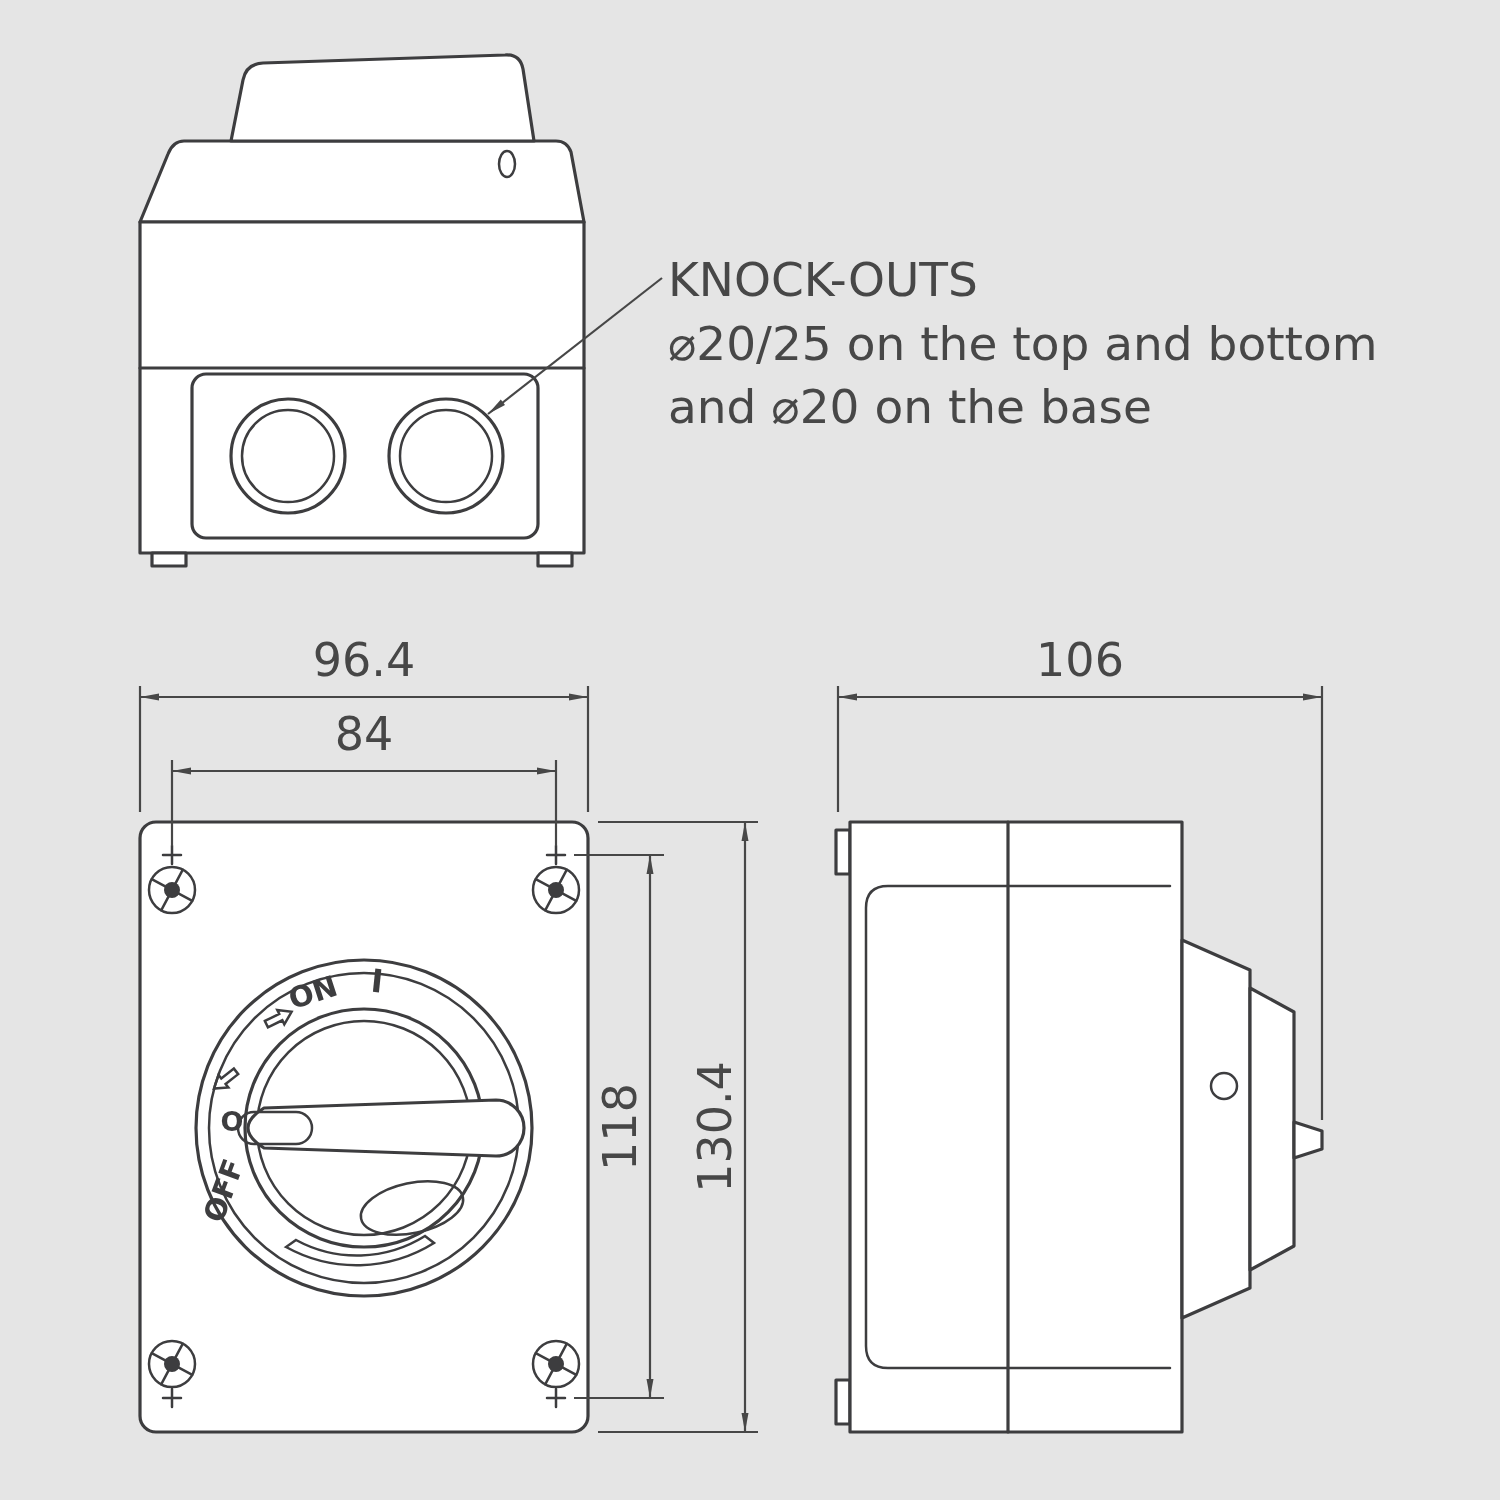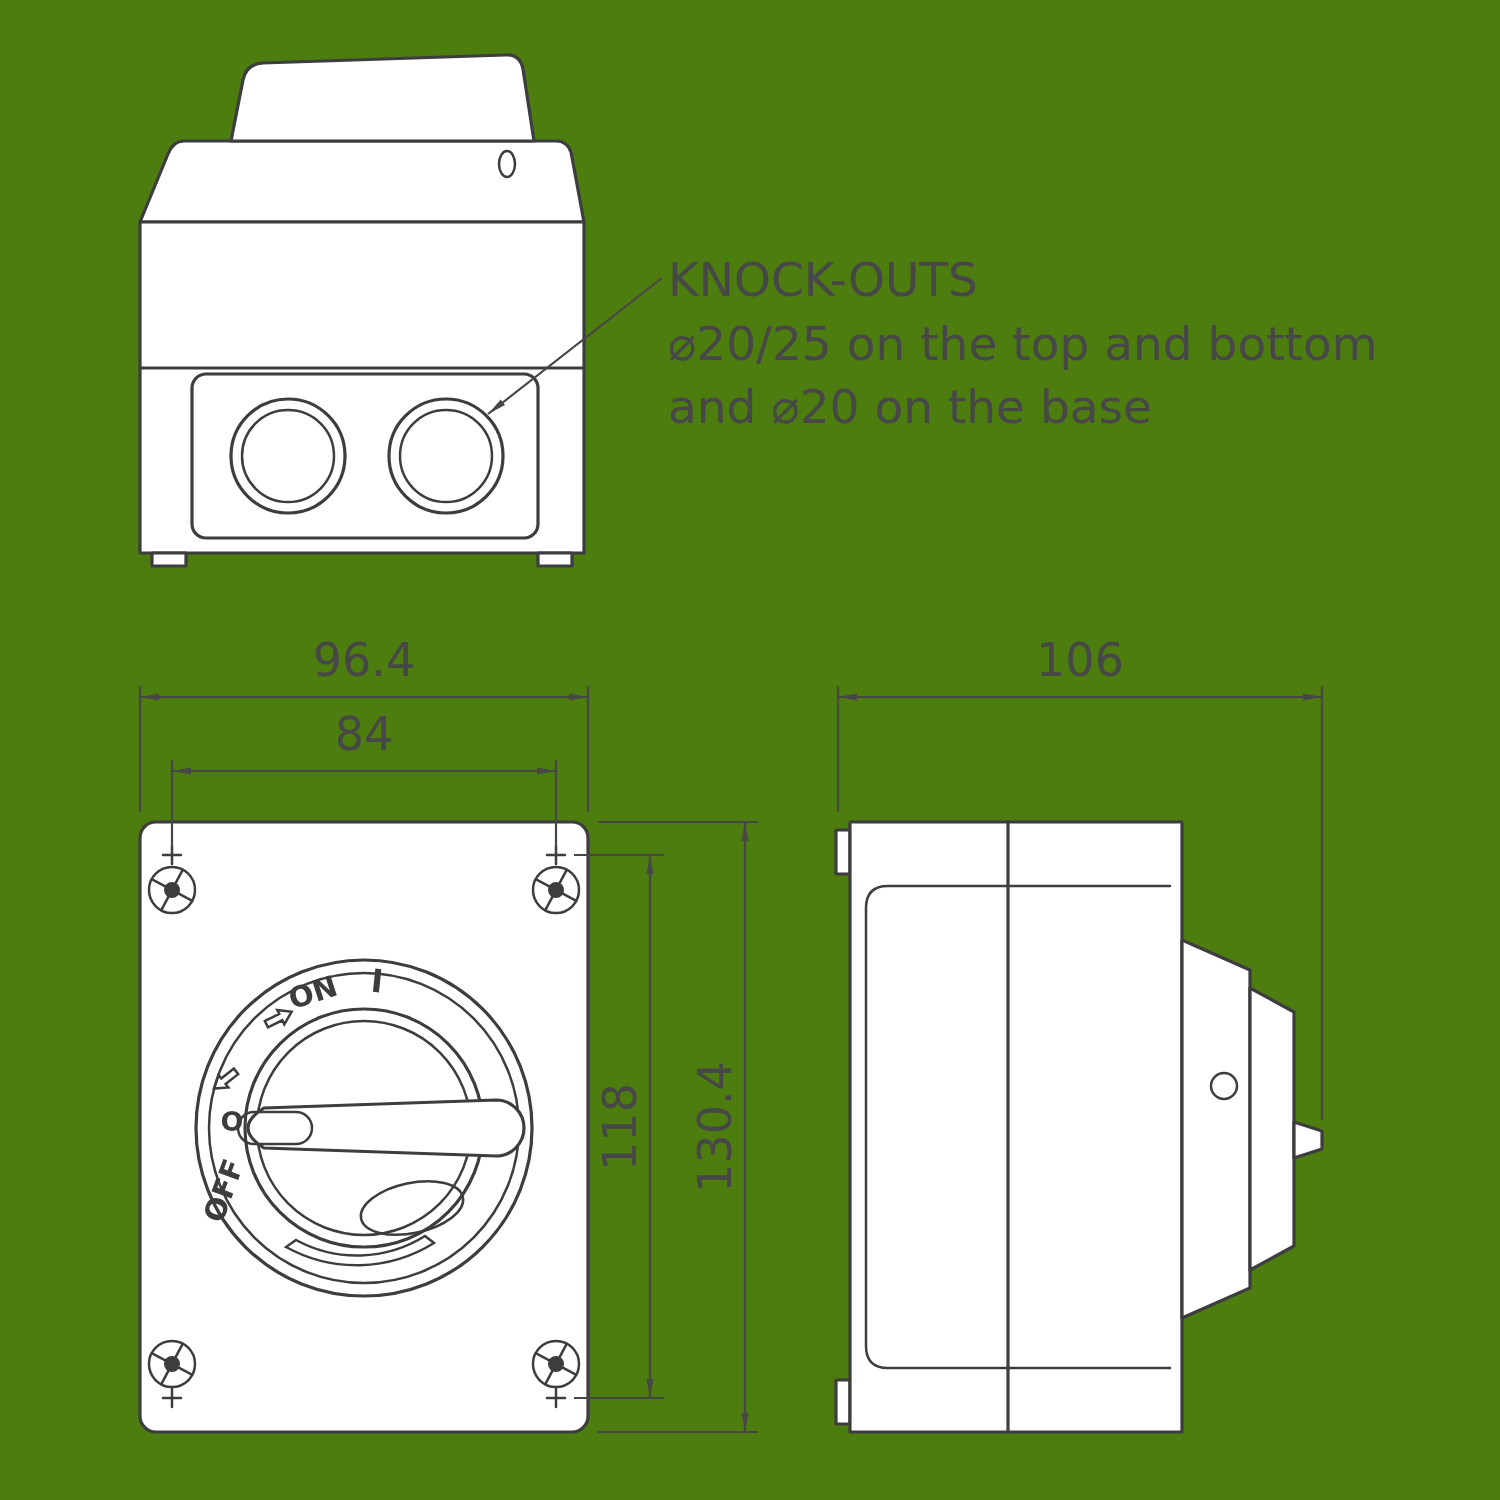--- a/index.html
+++ b/index.html
@@ -1,16 +1,16 @@
 <!DOCTYPE html>
 <html><head>
 <meta charset="utf-8">
 <style>
   html,body{margin:0;padding:0;background:#ffffff;}
-  .page{width:1500px;height:1500px;background:#4d7c0f;position:relative;overflow:hidden;}
+  .page{width:1500px;height:1500px;background:#e5e5e5;position:relative;overflow:hidden;}
   svg{display:block;}
   .ln   {fill:none;   stroke:#3d3d3f; stroke-width:3.2; stroke-linejoin:round; stroke-linecap:round;}
   .lnf  {fill:#ffffff;stroke:#3d3d3f; stroke-width:3.2; stroke-linejoin:round;}
   .thin {fill:none;   stroke:#3d3d3f; stroke-width:2.5; stroke-linecap:round;}
   .dimln{fill:none;   stroke:#474747; stroke-width:2.2; stroke-linecap:butt;}
   .txt  {font-family:"DejaVu Sans","Liberation Sans",sans-serif; fill:#474747;}
   .dim  {font-size:46px; text-anchor:middle;}
   .ann  {font-size:47px;}
   .mark {font-weight:bold; text-anchor:middle; fill:#3d3d3f;}
 </style>

